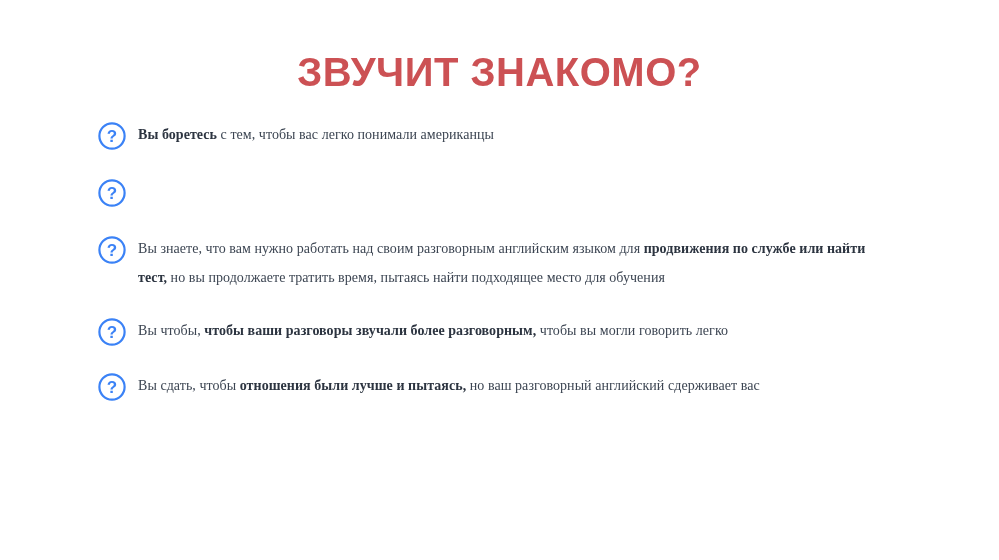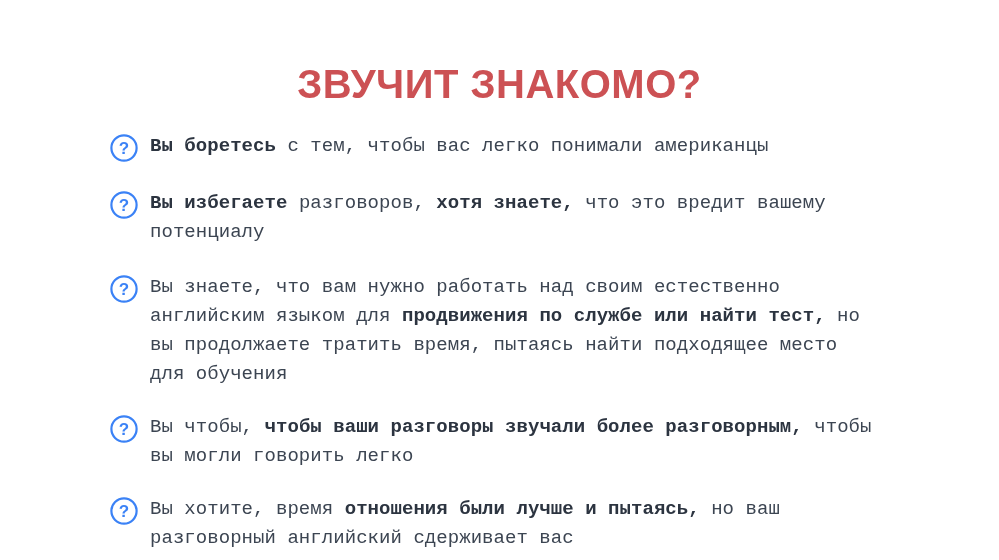--- a/index.html
+++ b/index.html
@@ -12,21 +12,21 @@
     background: #ffffff;
     font-family: "Liberation Sans", sans-serif;
     overflow: hidden;
   }
 
   .slide {
     position: relative;
     width: 999px;
     height: 424px;
     box-sizing: border-box;
-    padding: 16px;
+    padding: 4px;
   }
 
   .heading {
     text-align: center;
     color: #cc5154;
     font-size: 40px;
     font-weight: bold;
     letter-spacing: 0.5px;
     margin: 0;
     padding-top: 46px;
@@ -58,24 +58,24 @@
     margin-top: 1px;
   }
 
   .icon-wrap svg {
     display: block;
     width: 30px;
     height: 30px;
   }
 
   .item-text {
-    font-size: 19px;
+    font-size: 14px;
     line-height: 29px;
     color: #3c4552;
-    font-family: Liberation Mono, monospace;
+    font-family: Liberation Serif, serif;
     letter-spacing: 0.05px;
   }
 
   .item-text b {
     font-weight: bold;
     color: #2c3440;
   }
 
   
   .item:nth-child(1) { margin-bottom: 26px; }
@@ -103,47 +103,46 @@
       <span class="item-text"><b>Вы боретесь</b><span> с тем, чтобы вас легко понимали американцы</span></span>
     </li>
 
     <li class="item">
       <span class="icon-wrap">
         <svg viewBox="0 0 30 30" xmlns="http://www.w3.org/2000/svg">
           <circle cx="15" cy="15" r="12.6" fill="none" stroke="#3b82f6" stroke-width="2.2"></circle>
           <text x="15" y="21.2" text-anchor="middle" font-family="Liberation Sans, sans-serif" font-size="17" font-weight="bold" fill="#3b82f6">?</text>
         </svg>
       </span>
-      <span class="item-text"><b>Вы избегаете</b><span> разговоров, </span><b>хотя знаете,</b><span> что это вредит вашему потенциалу</span></span>
     </li>
 
     <li class="item">
       <span class="icon-wrap">
         <svg viewBox="0 0 30 30" xmlns="http://www.w3.org/2000/svg">
           <circle cx="15" cy="15" r="12.6" fill="none" stroke="#3b82f6" stroke-width="2.2"></circle>
           <text x="15" y="21.2" text-anchor="middle" font-family="Liberation Sans, sans-serif" font-size="17" font-weight="bold" fill="#3b82f6">?</text>
         </svg>
       </span>
-      <span class="item-text"><span>Вы знаете, что вам нужно работать над своим естественно английским языком для </span><b>продвижения по службе или найти тест,</b><span> но вы продолжаете тратить время, пытаясь найти подходящее место для обучения</span></span>
+      <span class="item-text"><span>Вы знаете, что вам нужно работать над своим разговорным английским языком для </span><b>продвижения по службе или найти тест,</b><span> но вы продолжаете тратить время, пытаясь найти подходящее место для обучения</span></span>
     </li>
 
     <li class="item">
       <span class="icon-wrap">
         <svg viewBox="0 0 30 30" xmlns="http://www.w3.org/2000/svg">
           <circle cx="15" cy="15" r="12.6" fill="none" stroke="#3b82f6" stroke-width="2.2"></circle>
           <text x="15" y="21.2" text-anchor="middle" font-family="Liberation Sans, sans-serif" font-size="17" font-weight="bold" fill="#3b82f6">?</text>
         </svg>
       </span>
       <span class="item-text"><span>Вы чтобы, </span><b>чтобы ваши разговоры звучали более разговорным,</b><span> чтобы вы могли говорить легко</span></span>
     </li>
 
     <li class="item">
       <span class="icon-wrap">
         <svg viewBox="0 0 30 30" xmlns="http://www.w3.org/2000/svg">
           <circle cx="15" cy="15" r="12.6" fill="none" stroke="#3b82f6" stroke-width="2.2"></circle>
           <text x="15" y="21.2" text-anchor="middle" font-family="Liberation Sans, sans-serif" font-size="17" font-weight="bold" fill="#3b82f6">?</text>
         </svg>
       </span>
-      <span class="item-text"><span>Вы хотите, время </span><b>отношения были лучше и пытаясь,</b><span> но ваш разговорный английский сдерживает вас</span></span>
+      <span class="item-text"><span>Вы сдать, чтобы </span><b>отношения были лучше и пытаясь,</b><span> но ваш разговорный английский сдерживает вас</span></span>
     </li>
 
   </ul>
 </div>
 
 </body></html>

